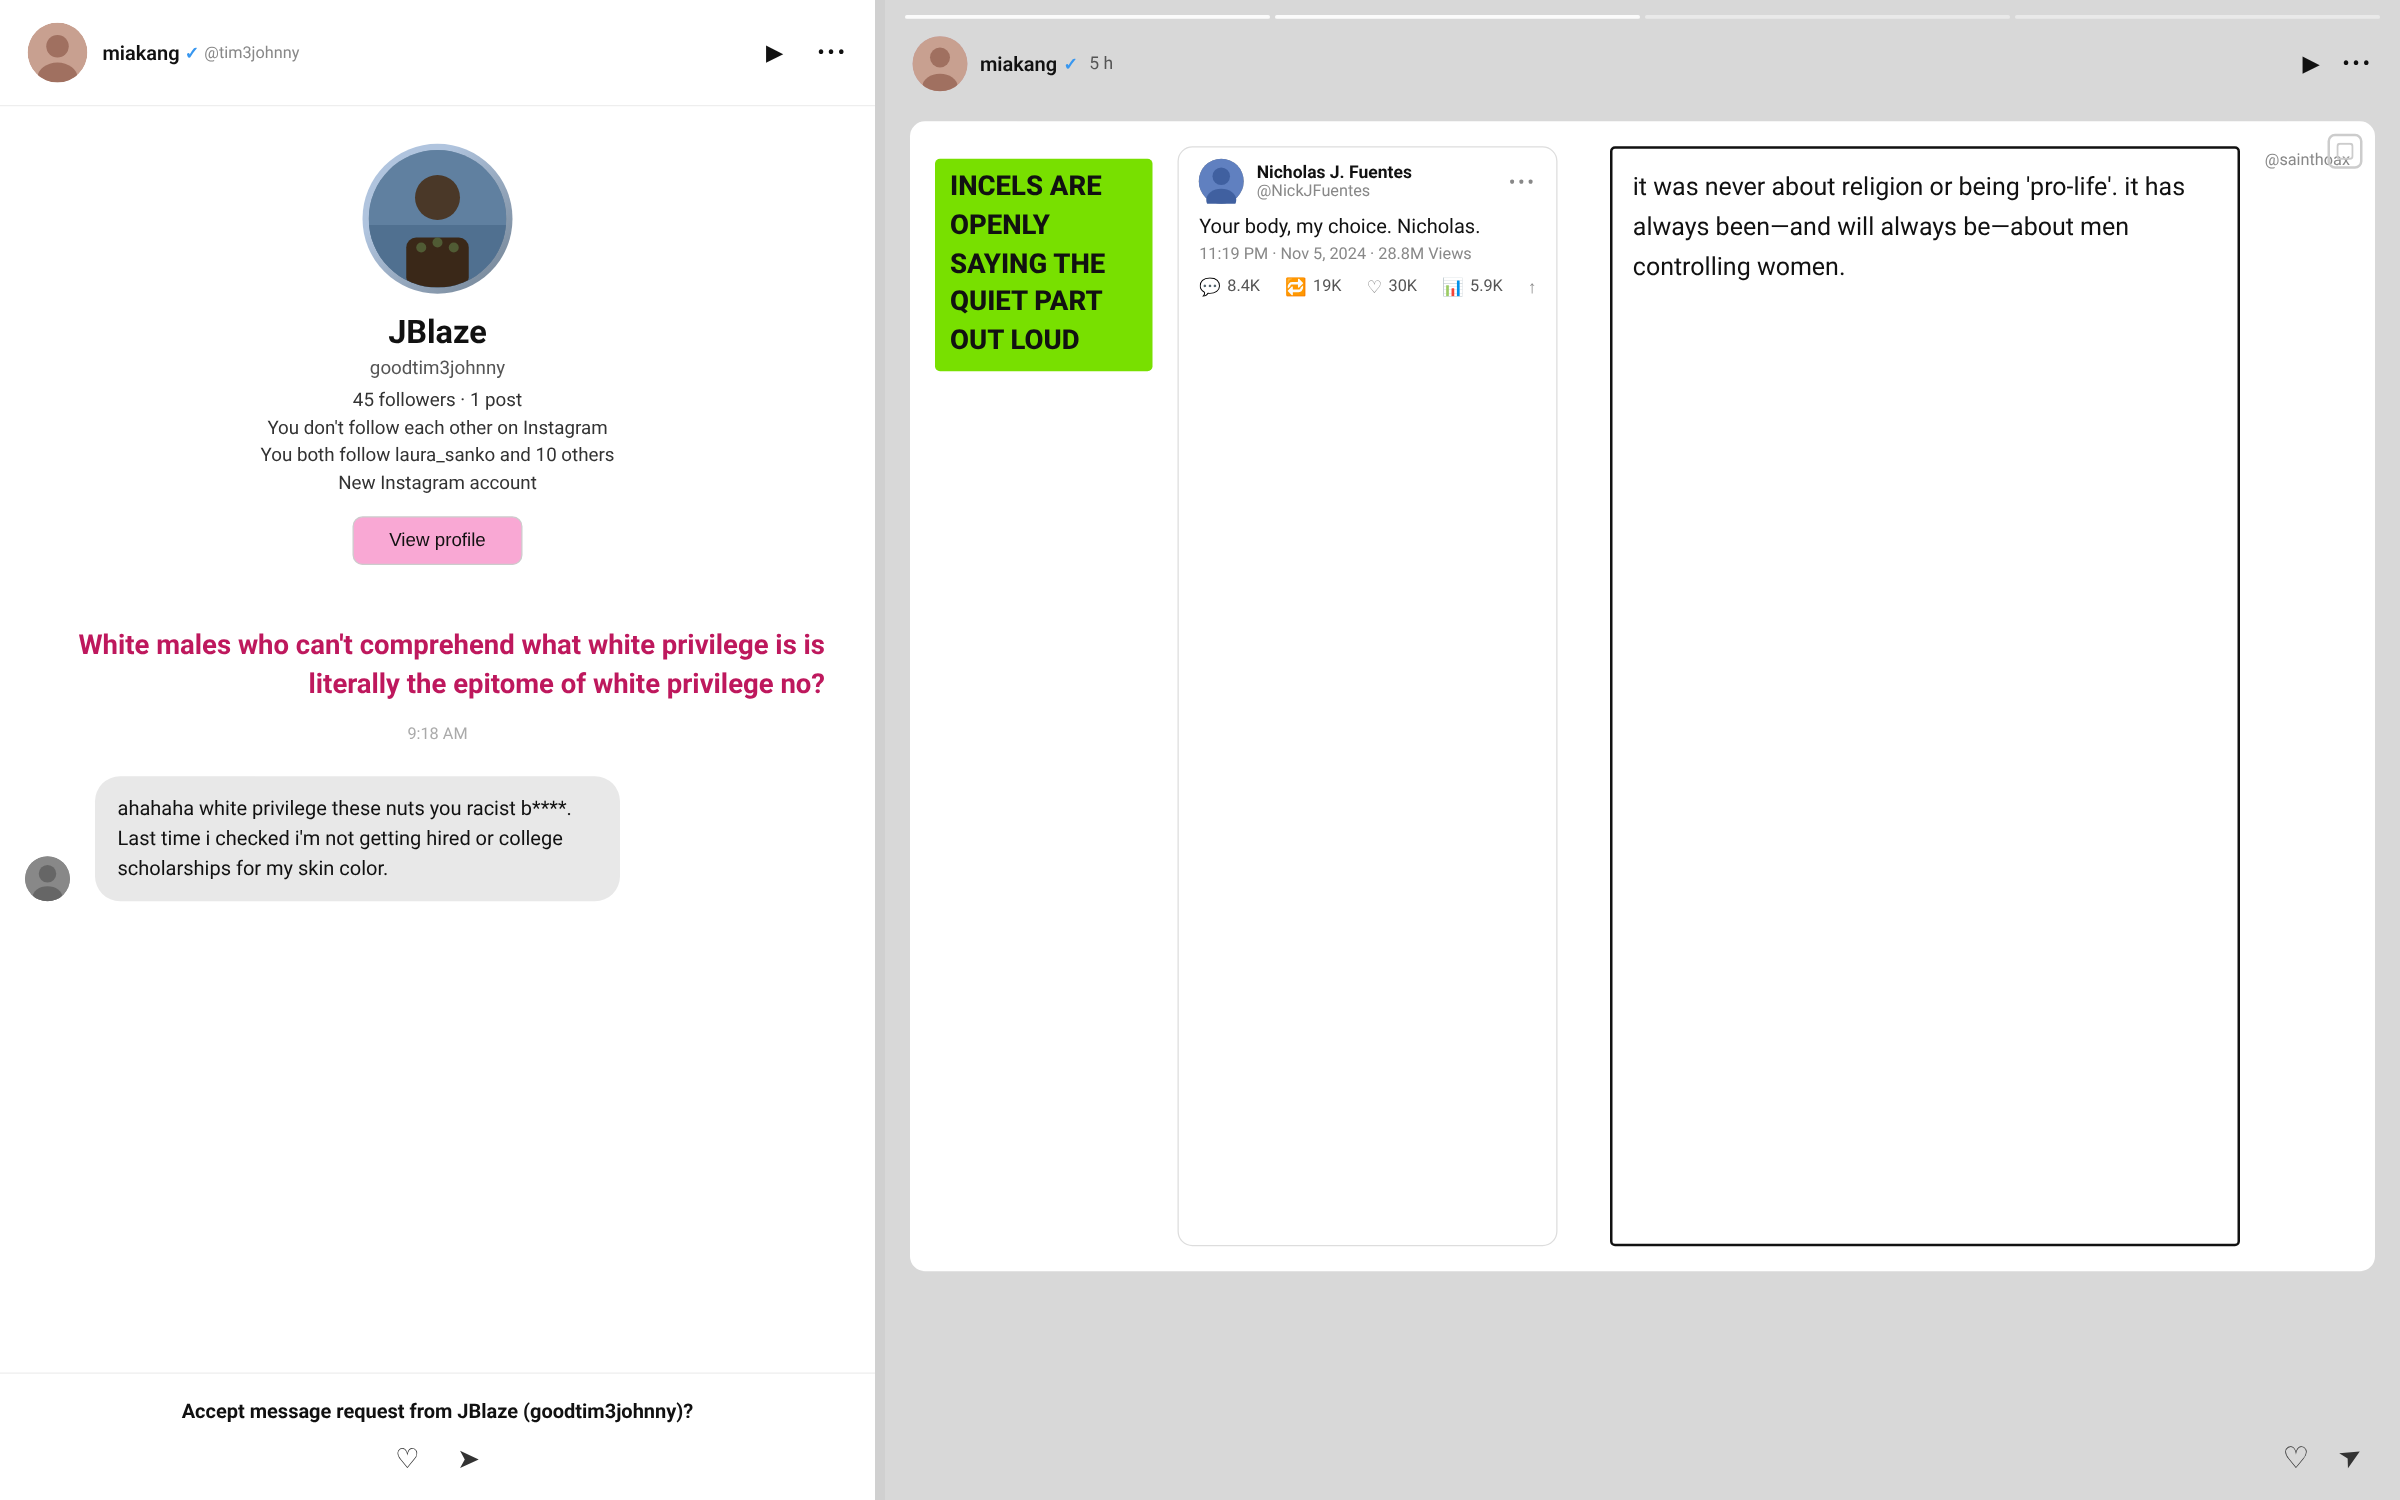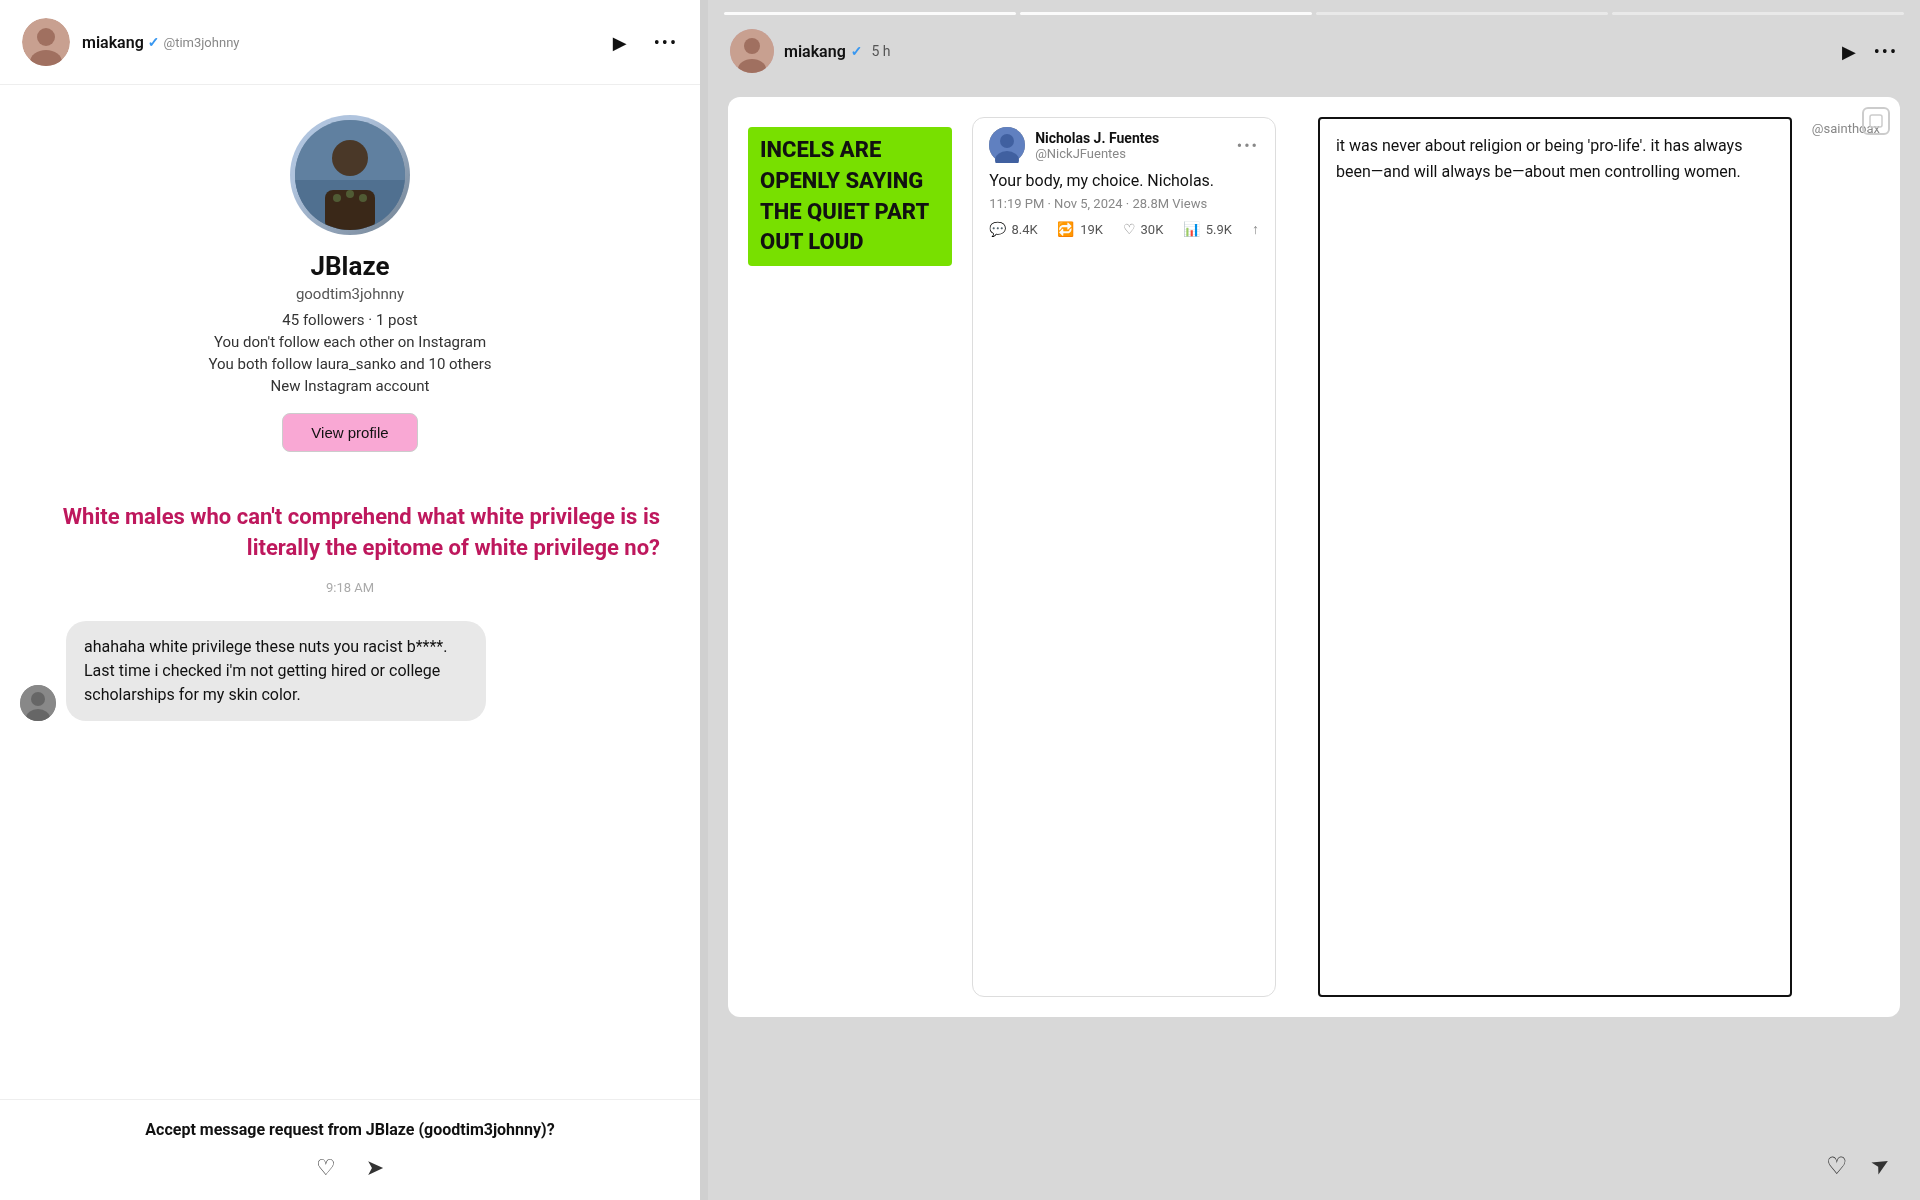--- a/index.html
+++ b/index.html
@@ -175,21 +175,21 @@
       color: #aaa;
       text-align: center;
       margin-bottom: 16px;
     }
 
     
     .chat-bubble-row {
       width: 100%;
       display: flex;
       align-items: flex-end;
-      gap: 10px;
+      gap: 20px;
       padding: 0 20px 0 20px;
       margin-bottom: 20px;
     }
     .chat-avatar {
       width: 36px;
       height: 36px;
       border-radius: 50%;
       background: #888;
       flex-shrink: 0;
       display: flex;
@@ -410,21 +410,21 @@
       font-size: 13px;
       color: #555;
     }
     .tweet-stat-icon { font-size: 14px; color: #888; }
 
     
     .quote-box {
       border: 2px solid #111;
       border-radius: 4px;
       padding: 14px 16px;
-      font-size: 16px;
+      font-size: 20px;
       color: #111;
       line-height: 1.6;
       font-style: normal;
       margin-left: 22px;
     }
 
     
     .attribution {
       font-size: 13px;
       color: #888;

